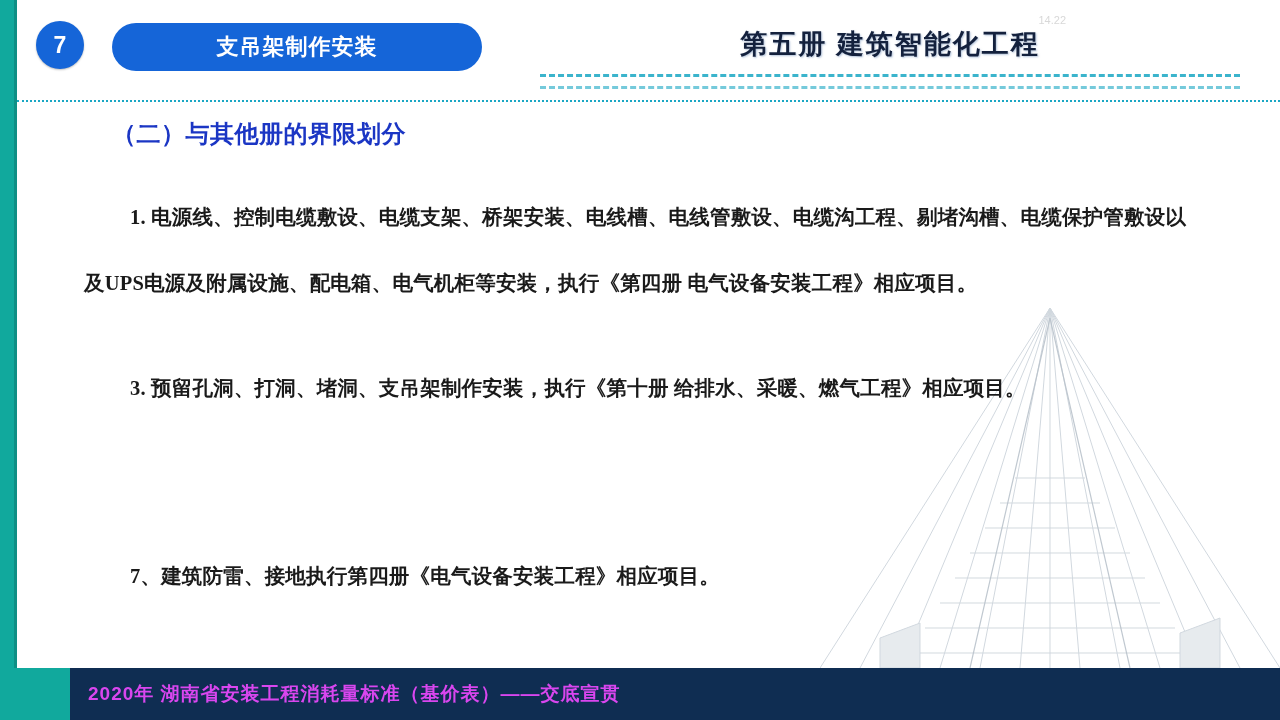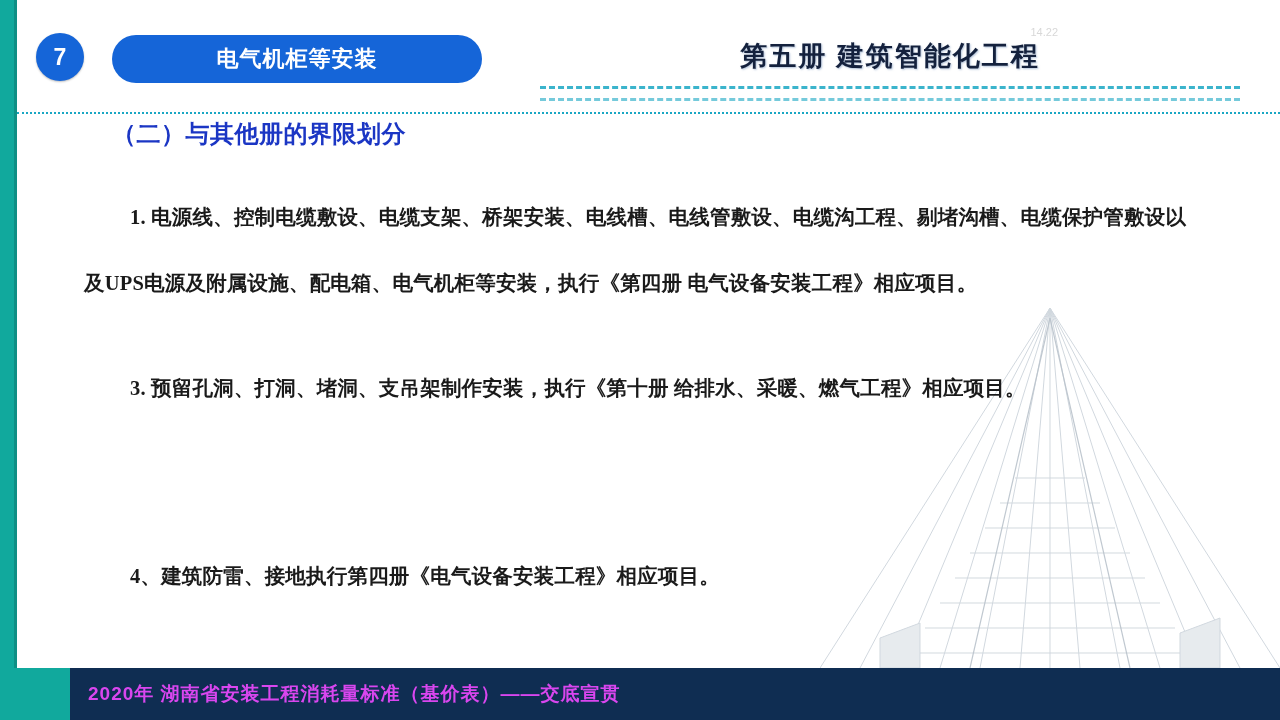--- a/index.html
+++ b/index.html
@@ -31,23 +31,24 @@
     left: 14px;
     top: 0;
     width: 3px;
     height: 720px;
     background: #0e8f85;
   }
   
   .header {
     position: absolute;
     left: 0;
-    top: 16px;
+    top: 4px;
     width: 1068px;
     height: 98px;
+    padding-left: 8px;
   }
   .hdr-num {
     position: absolute;
     left: 36px;
     top: 17px;
     width: 48px;
     height: 48px;
     border-radius: 50%;
     background: #1565d8;
     color: #ffffff;
@@ -191,31 +192,31 @@
       <path d="M360 360 L360 325 L400 310 L400 360 Z" fill="#e6eaee" stroke="#cfd6dd"></path>
     </g>
     <g stroke="#b9c2cb" stroke-width="1.2" fill="none" opacity="0.9">
       <path d="M230 10 L150 360 M230 10 L310 360"></path>
     </g>
   </svg>
 
   <div class="header">
     <div class="hdr-pagenum">14.22</div>
     <div class="hdr-num">7</div>
-    <div class="hdr-pill">电气机柜等安装</div>
+    <div class="hdr-pill">支吊架制作安装</div>
     <div class="hdr-title">第五册  建筑智能化工程</div>
     <div class="hdr-dashline"></div>
     <div class="hdr-dashline second"></div>
     <div class="hdr-underline"></div>
   </div>
 
   <div class="subtitle">（二）与其他册的界限划分</div>
 
   <div class="para p1">1. 电源线、控制电缆敷设、电缆支架、桥架安装、电线槽、电线管敷设、电缆沟工程、剔堵沟槽、电缆保护管敷设以及UPS电源及附属设施、配电箱、电气机柜等安装，执行《第四册  电气设备安装工程》相应项目。</div>
   <div class="para p2">3. 预留孔洞、打洞、堵洞、支吊架制作安装，执行《第十册  给排水、采暖、燃气工程》相应项目。</div>
-  <div class="para p4">4、建筑防雷、接地执行第四册《电气设备安装工程》相应项目。</div>
+  <div class="para p4">7、建筑防雷、接地执行第四册《电气设备安装工程》相应项目。</div>
 
   <div class="footer">
     <div class="footer-accent"></div>
     <div class="footer-text">2020年  湖南省安装工程消耗量标准（基价表）——交底宣贯</div>
   </div>
 
 </div>
 
 </body></html>

